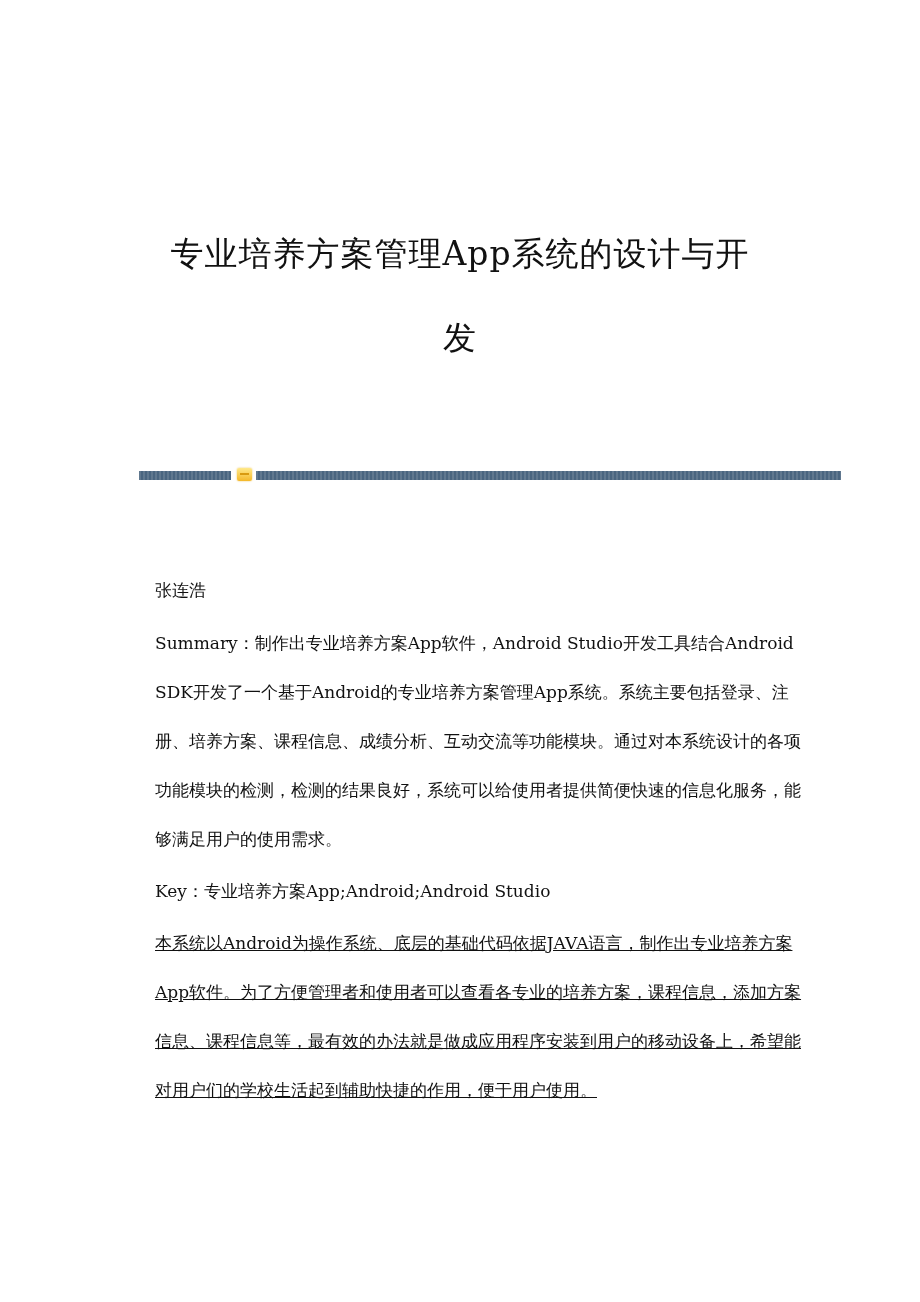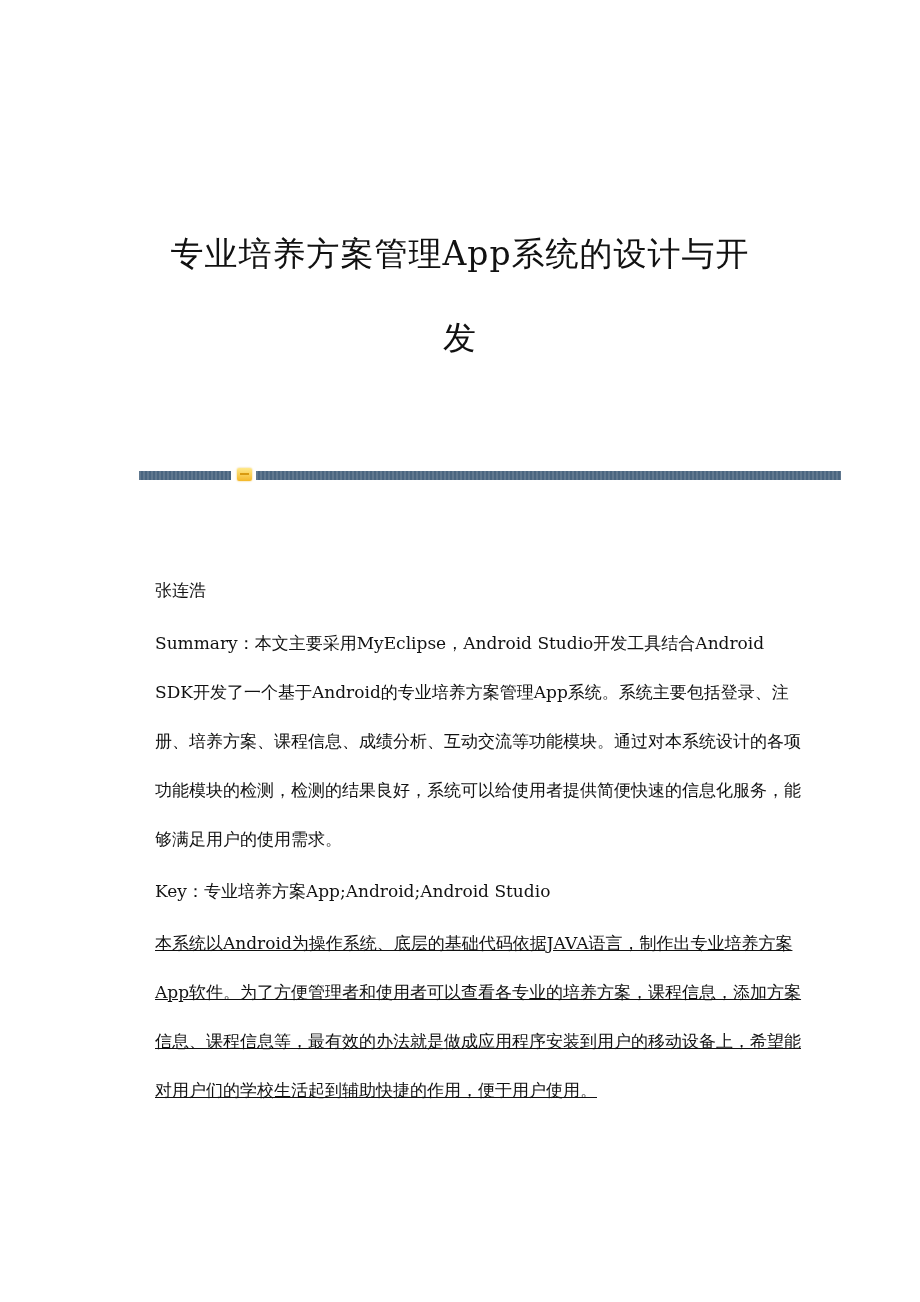--- a/index.html
+++ b/index.html
@@ -31,15 +31,15 @@
 <h1 class="title t1">专业培养方案管理App系统的设计与开</h1>
 <h1 class="title t2">发</h1>
 
 <div class="divider">
   <div class="bar bar-left"></div>
   <div class="badge"></div>
   <div class="bar bar-right"></div>
 </div>
 
 <p class="para author">张连浩</p>
-<p class="para summary">Summary：本文主要采用MyEclipse，Android Studio开发工具结合Android SDK开发了一个基于Android的专业培养方案管理App系统。系统主要包括登录、注册、培养方案、课程信息、成绩分析、互动交流等功能模块。通过对本系统设计的各项功能模块的检测，检测的结果良好，系统可以给使用者提供简便快速的信息化服务，能够满足用户的使用需求。</p>
+<p class="para summary">Summary：制作出专业培养方案App软件，Android Studio开发工具结合Android SDK开发了一个基于Android的专业培养方案管理App系统。系统主要包括登录、注册、培养方案、课程信息、成绩分析、互动交流等功能模块。通过对本系统设计的各项功能模块的检测，检测的结果良好，系统可以给使用者提供简便快速的信息化服务，能够满足用户的使用需求。</p>
 <p class="para key">Key：专业培养方案App;Android;Android Studio</p>
 <p class="para body">本系统以Android为操作系统、底层的基础代码依据JAVA语言，制作出专业培养方案App软件。为了方便管理者和使用者可以查看各专业的培养方案，课程信息，添加方案信息、课程信息等，最有效的办法就是做成应用程序安装到用户的移动设备上，希望能对用户们的学校生活起到辅助快捷的作用，便于用户使用。</p>
 
 </body></html>

